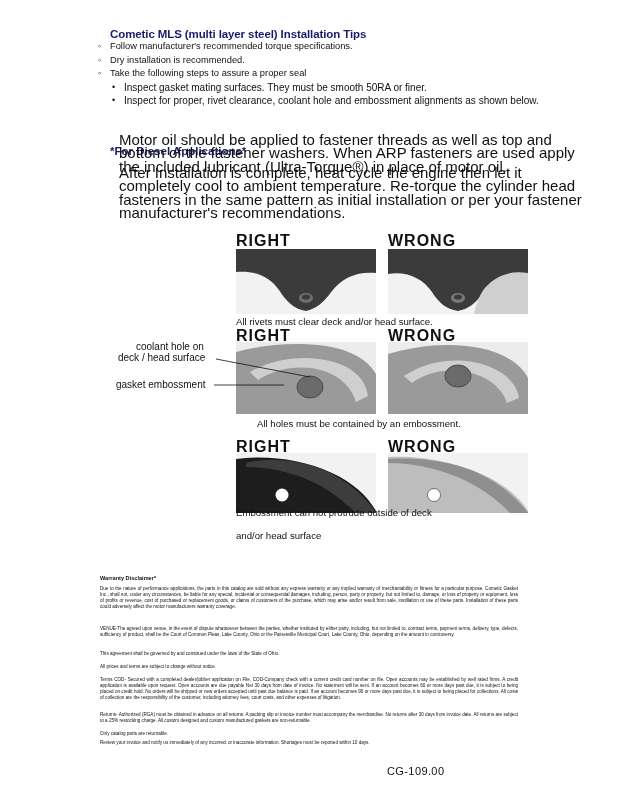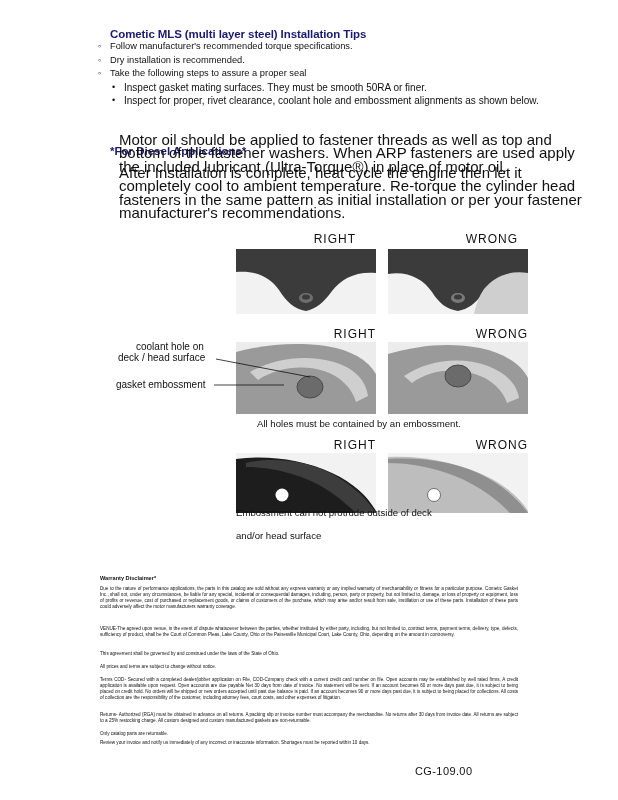--- a/index.html
+++ b/index.html
@@ -11,26 +11,26 @@
   .b1:before{content:"\25E6";position:absolute;left:0;top:0;font-size:9px;}
   .b2{font-size:10px;line-height:13.6px;padding-left:26px;position:relative;}
   .b2:before{content:"\2022";position:absolute;left:14px;top:0;font-size:9px;}
   .h2{position:absolute;left:110px;top:117px;font-size:11.5px;font-weight:bold;color:#1a1a6e;margin-top:28px;}
   .para{position:absolute;left:119px;font-size:15px;line-height:13.4px;width:470px;}
   .p1{top:133px;}
   .p2{top:166px;}
   .p3{top:211px;}
   
   .fig{position:absolute;}
-  .lbl{font-size:12px;font-weight:normal;letter-spacing:1px;text-align:right;}
+  .lbl{font-size:16px;font-weight:bold;letter-spacing:1px;text-align:left;}
   .cap{font-size:9.6px;}
   .smalllbl{font-size:10px;}
   .warrtitle{position:absolute;left:100px;top:575px;font-size:5.6px;font-weight:bold;}
   .warr{position:absolute;left:100px;width:418px;font-size:4.6px;line-height:6.1px;text-align:justify;}
-  .docid{position:absolute;left:387px;top:765px;font-size:11px;letter-spacing:0.4px;margin-left:28px;}
+  .docid{position:absolute;left:387px;top:765px;font-size:11px;letter-spacing:0.4px;}
   svg{display:block;}
 </style>
 </head>
 <body>
 
 <div class="page">
 
   <div class="title">Cometic MLS (multi layer steel) Installation Tips</div>
 
   <div class="bullets">
@@ -58,20 +58,21 @@
     </svg>
 
     <svg width="140" height="65" style="position:absolute;left:388px;top:17px;" viewBox="0 0 140 65">
       <rect x="0" y="0" width="140" height="65" fill="#f2f2f2"></rect>
       <path d="M0,0 L140,0 L140,26 C118,23 104,32 95,44 C87,55 80,60 70,62 C58,60 51,54 44,43 C35,30 20,22 0,25 Z" fill="#3b3b3b"></path>
       <path d="M96,40 C106,28 120,21 140,24 L140,65 L86,65 C88,56 91,47 96,40 Z" fill="#cfcfcf"></path>
       <ellipse cx="70" cy="49" rx="7" ry="5" fill="#7a7a7a"></ellipse>
       <ellipse cx="70" cy="48" rx="4" ry="2.6" fill="#3b3b3b"></ellipse>
     </svg>
 
+    <div class="cap" style="position:absolute;left:236px;top:84px;">All rivets must clear deck and/or head surface.</div>
   </div>
 
   <div class="fig" style="left:0;top:327px;width:618px;height:110px;">
     <div class="lbl" style="position:absolute;left:236px;top:0;width:140px;">RIGHT</div>
     <div class="lbl" style="position:absolute;left:388px;top:0;width:140px;">WRONG</div>
 
     <svg width="140" height="72" style="position:absolute;left:236px;top:15px;" viewBox="0 0 140 72">
       <rect x="0" y="0" width="140" height="72" fill="#ececec"></rect>
       <path d="M0,10 C30,2 60,0 90,4 C115,8 132,18 140,32 L140,72 L0,72 Z" fill="#9a9a9a"></path>
       <path d="M14,30 C38,16 70,12 98,20 C118,26 130,38 132,54 L120,60 C116,46 104,34 88,29 C66,22 40,26 22,38 Z" fill="#cfcfcf"></path>

